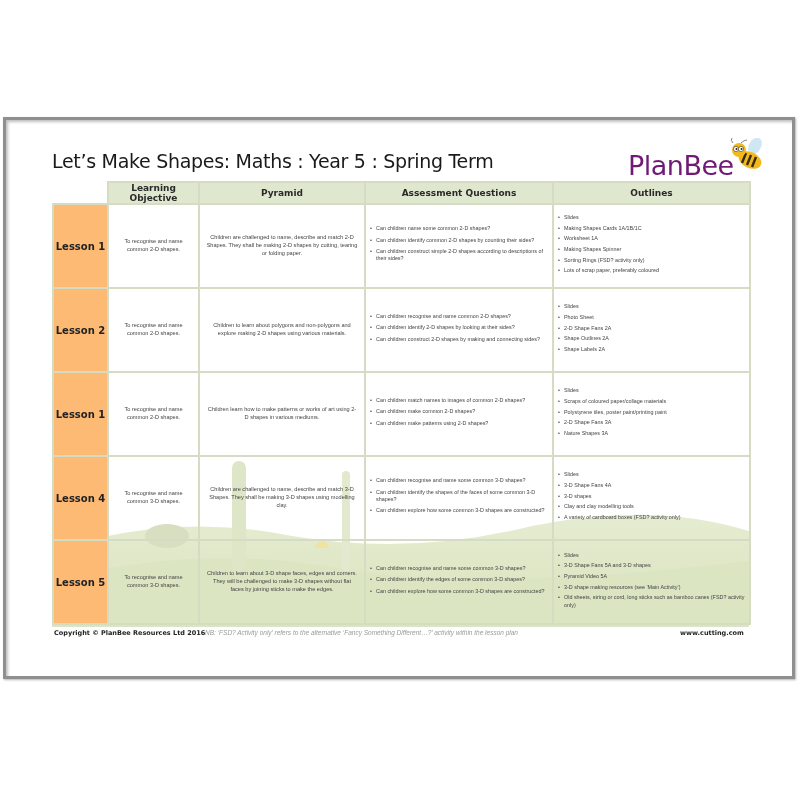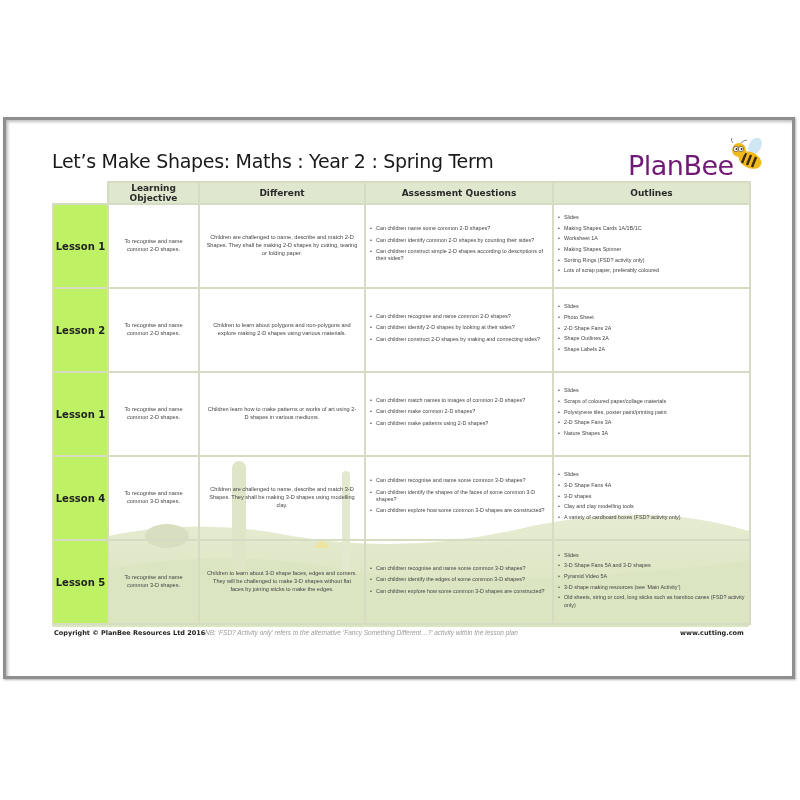--- a/index.html
+++ b/index.html
@@ -36,42 +36,42 @@
       position: absolute; left: 0; top: 0;
       border-collapse: collapse; table-layout: fixed; width: 697px;
     }
     th, td { border: 2px solid #d5dcc3; padding: 0; vertical-align: middle; }
     th {
       background: #dfe7cf; height: 20px; font-size: 9px; font-weight: bold;
       color: #2a2a2a; text-align: center; font-family: "DejaVu Sans", sans-serif;
     }
     th.blank { background: transparent; border: none; border-right: 2px solid #d5dcc3; border-bottom: 2px solid #d5dcc3; }
     td.lesson {
-      background: #bef264; font-weight: bold; font-size: 10px; color: #222;
+      background: #fdba74; font-weight: bold; font-size: 10px; color: #222;
       text-align: center; font-family: "DejaVu Sans", sans-serif;
     }
     tr.row { height: 84px; }
     td.obj, td.ov { font-size: 5.6px; color: #444; text-align: center; line-height: 1.4; padding: 0 6px; }
     td.list { font-size: 5.4px; color: #444; padding: 2px 4px; line-height: 1.35; }
     td ul { list-style: none; margin: 0; padding: 0; }
     td li { position: relative; padding-left: 6px; margin: 0 0 4px 0; }
     td li::before { content: "\2022"; position: absolute; left: 0; top: 0; }
     td.res li { margin-bottom: 3.4px; }
 
     .footer { position: absolute; top: 629px; font-size: 6.5px; }
     .copy { left: 54px; font-weight: bold; color: #222; font-family: "DejaVu Sans", sans-serif; }
     .note { left: 205px; font-style: italic; color: #9a9a9a; }
     .web { left: 680px; font-weight: bold; color: #222; font-family: "DejaVu Sans", sans-serif; }
   </style>
 </head>
 <body>
 
 <div class="sheet"></div>
 
-<div class="title">Let’s Make Shapes: Maths : Year 2 : Spring Term</div>
+<div class="title">Let’s Make Shapes: Maths : Year 5 : Spring Term</div>
 <div class="logo">PlanBee</div>
 <svg class="bee" viewBox="0 0 38 34">
   <ellipse cx="27" cy="8" rx="6" ry="9" fill="#cfe6f3" transform="rotate(30 27 8)"></ellipse>
   <ellipse cx="22" cy="22" rx="12" ry="8" fill="#f2b91d" transform="rotate(25 22 22)"></ellipse>
   <path d="M18 15 l-4 10 M23 17 l-4 10 M28 19 l-4 10" stroke="#3a2a10" stroke-width="2.4"></path>
   <circle cx="11" cy="12" r="7" fill="#f2b91d"></circle>
   <circle cx="8" cy="11" r="2.6" fill="#fff" stroke="#333" stroke-width="0.6"></circle>
   <circle cx="13" cy="11" r="2.6" fill="#fff" stroke="#333" stroke-width="0.6"></circle>
   <circle cx="8.5" cy="11" r="1" fill="#222"></circle>
     <circle cx="13.5" cy="11" r="1" fill="#222"></circle>
@@ -98,21 +98,21 @@
       <col style="width:55px">
         <col style="width:91px">
         <col style="width:166px">
         <col style="width:188px">
         <col style="width:197px">
     </colgroup>
     <thead>
       <tr>
         <th class="blank"></th>
         <th>Learning Objective</th>
-        <th>Different</th>
+        <th>Pyramid</th>
         <th>Assessment Questions</th>
         <th>Outlines</th>
       </tr>
     </thead>
     <tbody>
 
       <tr class="row">
         <td class="lesson">Lesson 1</td>
         <td class="obj">To recognise and name common 2-D shapes.</td>
         <td class="ov">Children are challenged to name, describe and match 2-D Shapes. They shall be making 2-D shapes by cutting, tearing or folding paper.</td>

